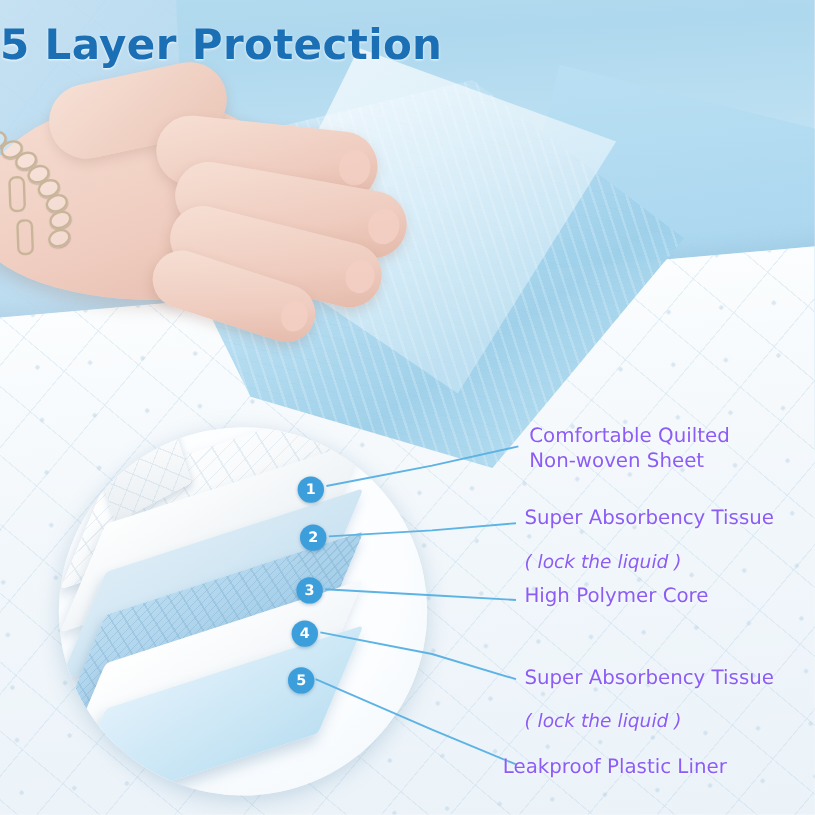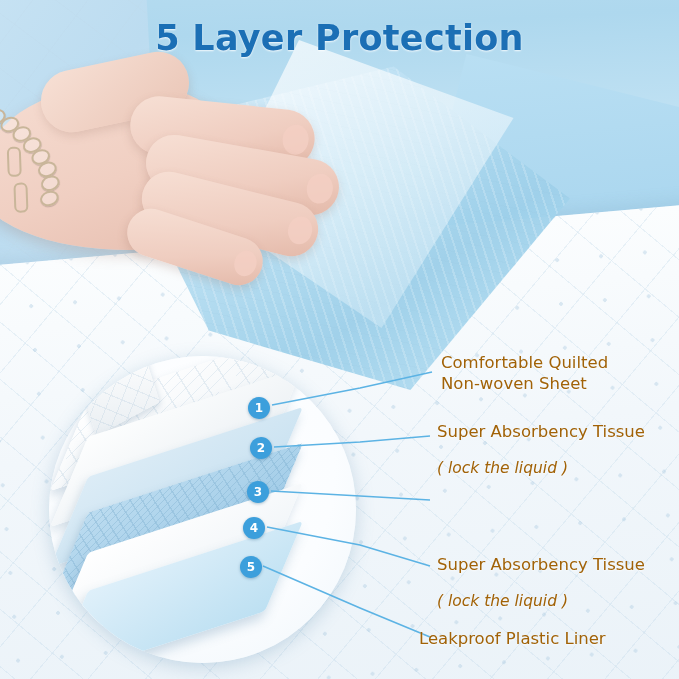--- a/index.html
+++ b/index.html
@@ -176,21 +176,21 @@
     border-radius: 6px;
     transform: rotate(18deg);
   }
 
   
   .title {
     position: absolute;
     left: 0;
     top: 18px;
     width: 679px;
-    text-align: center;
+    text-align: left;
     font-family: "DejaVu Sans", sans-serif;
     font-weight: bold;
     font-size: 35px;
     letter-spacing: 0.3px;
     color: #1b6fb5;
     text-shadow: 0 1px 2px rgba(255,255,255,0.85);
   }
 
   
   .inset {
@@ -266,21 +266,21 @@
   .b4 { left: 243px; top: 517px; }
   .b5 { left: 240px; top: 556px; }
 
   
   .lines { position: absolute; left: 0; top: 0; width: 679px; height: 679px; z-index: 5; }
 
   
   .label {
     position: absolute;
     font-family: "DejaVu Sans", sans-serif;
-    color: #a16207;
+    color: #8b5cf6;
     font-size: 16.5px;
     line-height: 21px;
     z-index: 6;
     text-shadow: 0 1px 2px rgba(255,255,255,0.8);
   }
   .label .sub {
     font-style: italic;
     font-size: 15.5px;
     display: block;
     margin-top: 16px;
@@ -381,20 +381,21 @@
 
   <div class="label lb1">
     <span>Comfortable Quilted</span><br>
     <span>Non-woven Sheet</span>
   </div>
   <div class="label lb2">
     <span>Super Absorbency Tissue</span>
     <span class="sub">( lock the liquid )</span>
   </div>
   <div class="label lb3">
+    <span>High Polymer Core</span>
   </div>
   <div class="label lb4">
     <span>Super Absorbency Tissue</span>
     <span class="sub">( lock the liquid )</span>
   </div>
   <div class="label lb5">
     <span>Leakproof Plastic Liner</span>
   </div>
 
 </div>

